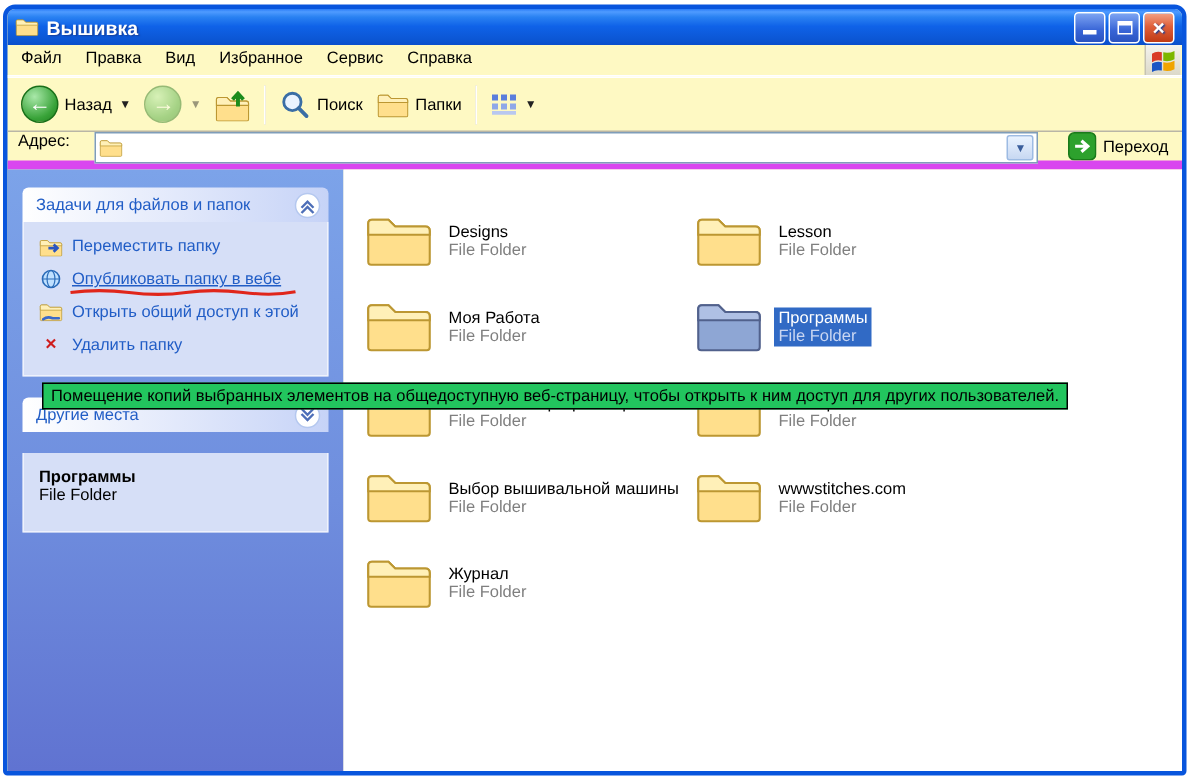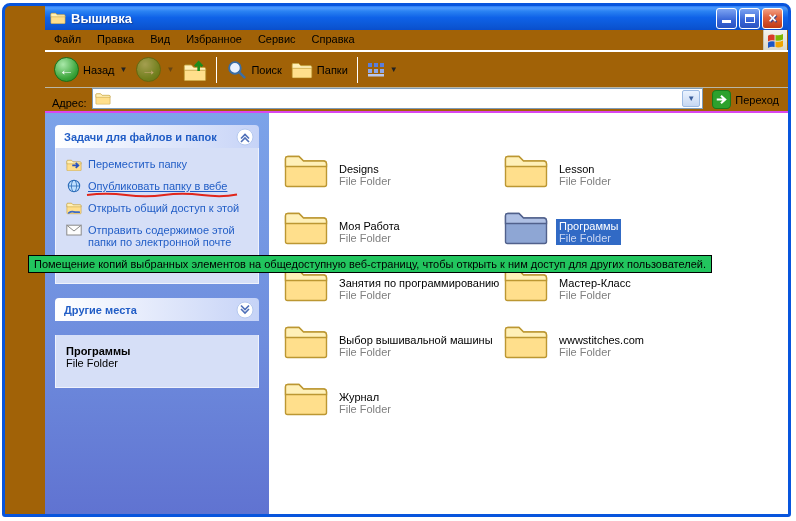--- a/index.html
+++ b/index.html
@@ -1,21 +1,21 @@
 <!DOCTYPE html>
 <html><head>
 <meta charset="utf-8">
 <style>
   * { box-sizing: border-box; margin: 0; padding: 0; }
   html,body { width:796px; height:521px; background:#fff; overflow:hidden;
     font-family:"Liberation Sans", sans-serif; font-size:11px; position:relative; }
 
   .window { position:absolute; left:2px; top:3px; width:789px; height:514px;
     border:3px solid #0855DD; border-radius:8px 8px 3px 3px;
-    background:#a16207; display:flex; flex-direction:column; overflow:hidden;padding-left:40px; }
+    background:#fef9c3; display:flex; flex-direction:column; overflow:hidden; }
 
   
   .titlebar { height:24px; flex:0 0 24px; display:flex; align-items:center; gap:5px;
     padding:0 5px; color:#fff; font-weight:bold; font-size:13px;
     text-shadow:1px 1px 1px #16409c;
     background:linear-gradient(180deg,#2a7cf7 0%,#4f9bff 8%,#2a82f2 22%,#0f62e8 48%,#0b55d2 88%,#0a4ecc 100%); }
   .titlebar .ticon { width:16px; height:14px; flex:0 0 16px; }
   .title-buttons { margin-left:auto; display:flex; gap:2px; }
   .tb { width:21px; height:21px; border:1px solid #fff; border-radius:3px;
     display:flex; align-items:center; justify-content:center; color:#fff; }
@@ -38,60 +38,60 @@
   .tool { display:flex; align-items:center; gap:4px; padding:2px 4px; color:#000; }
   .circle { width:25px; height:25px; border-radius:50%; flex:0 0 25px;
     background:radial-gradient(circle at 35% 28%, #a9e8a9, #39a339 65%, #1d7e1d);
     border:1px solid #196f19; color:#fff; display:flex; align-items:center;
     justify-content:center; font-size:15px; font-weight:bold; }
   .tool.disabled { opacity:.45; }
   .dd { font-size:8px; color:#222; margin-left:1px; }
   .tsep { width:1px; height:26px; background:#c9c5b2; border-right:1px solid #fff; margin:0 4px; }
 
   
-  .addressbar { height:25px; flex:0 0 25px; display:flex; align-items:flex-end; gap:5px;
-    padding:0 5px 2px 7px; border-bottom:2px solid #d946ef; }
+  .addressbar { height:25px; flex:0 0 25px; display:flex; align-items:flex-start; gap:16px;
+    padding:0 5px 2px 7px; border-bottom:6px solid #d946ef; }
   .addr-input { flex:1; height:21px; background:#fff; border:1px solid #7f9db9;
     display:flex; align-items:center; gap:4px; padding:0 2px; }
   .addr-path { white-space:nowrap; overflow:hidden; }
   .combo-btn { margin-left:auto; width:18px; height:17px; flex:0 0 18px;
     background:linear-gradient(180deg,#eaf3ff,#c7d8f2); border:1px solid #9dbbe3;
     border-radius:2px; display:flex; align-items:center; justify-content:center;
     color:#3a5e9c; font-size:8px; }
   .go { display:flex; align-items:center; gap:4px; padding:0 4px; }
 
   
   .content { flex:1; min-height:0; display:flex; }
 
   
   .sidebar { width:224px; flex:0 0 224px; padding:12px 10px;
     background:linear-gradient(180deg,#7ca3e9 0%,#6f8ede 55%,#6073d1 100%); overflow:hidden; }
   .panel { margin-bottom:14px; }
   .panel-header { height:23px; display:flex; align-items:center; justify-content:space-between;
-    padding:0 5px 0 9px; border-radius:4px 4px 0 0; color:#215dc6; font-weight:bold;
+    padding:0 5px 0 9px; border-radius:4px 4px 0 0; color:#215dc6; font-weight:normal;
     background:linear-gradient(90deg,#ffffff,#c6d3f7); cursor:pointer; }
   .chev { width:18px; height:18px; flex:0 0 18px; }
   .panel-body { background:#d6dff7; padding:10px 6px 4px 10px;
     border-left:1px solid rgba(255,255,255,.6); border-right:1px solid rgba(255,255,255,.6);
     border-bottom:1px solid rgba(255,255,255,.6); }
   .task-item { position:relative; display:flex; gap:6px; align-items:flex-start;
     margin-bottom:9px; color:#215dc6; cursor:pointer; }
   .ti-icon { width:16px; height:14px; flex:0 0 16px; margin-top:-1px; }
   .task-item.publish .task-label { text-decoration:underline; }
   .red-mark { position:absolute; left:20px; top:12px; width:152px; height:6px; }
   .del-x { color:#cf1d1d; font-weight:bold; font-size:13px; line-height:12px; text-align:center; }
 
   .details-body { color:#000; }
   .d-name { font-weight:bold; }
   .d-type { margin-bottom:14px; }
 
   
   .main { flex:1; background:#fff; padding:18px 0 0 14px;
     display:grid; grid-template-columns:220px 220px; grid-auto-rows:57px; align-content:start; }
-  .fitem { display:flex; gap:7px; align-items:flex-end; cursor:pointer; }
+  .fitem { display:flex; gap:7px; align-items:center; cursor:pointer; }
   .ficon { width:46px; height:36px; flex:0 0 46px; }
   .flabel { display:inline-block; margin-top:3px; padding:1px 3px; }
   .fname { display:block; color:#000; }
   .ftype { display:block; color:#7f7f7f; }
   .fitem.selected .flabel { background:#316ac5; }
   .fitem.selected .fname { color:#fff; }
   .fitem.selected .ftype { color:#c9d6f2; }
   .fitem.selected { --ff:#8ea6d4; --ft:#afc0e4; --fs:#51618c; }
 
   
@@ -251,27 +251,20 @@
           </div>
 
           <div class="task-item">
             <svg class="ti-icon" viewBox="0 0 46 40">
                 <use href="#i-folder"></use>
                 <path d="M8 34 Q16 28 26 32 L38 32" stroke="#3b69c9" stroke-width="5" fill="none" stroke-linecap="round"></path>
               </svg>
             <span class="task-label">Открыть общий доступ к этой</span>
           </div>
 
-          <div class="task-item">
-            <svg class="ti-icon" viewBox="0 0 16 12">
-              <rect x="0.8" y="1.2" width="14.4" height="9.8" fill="#fdfdfd" stroke="#8a8a8a"></rect>
-              <path d="M0.8 1.2 L8 7 L15.2 1.2" fill="none" stroke="#8a8a8a"></path>
-            </svg>
-            <span class="task-label">Отправить содержимое этой папки по электронной почте</span>
-          </div>
 
           <div class="task-item">
             <span class="ti-icon del-x">×</span>
             <span class="task-label">Удалить папку</span>
           </div>
 
         </div>
       </div>
 
       <div class="panel">

